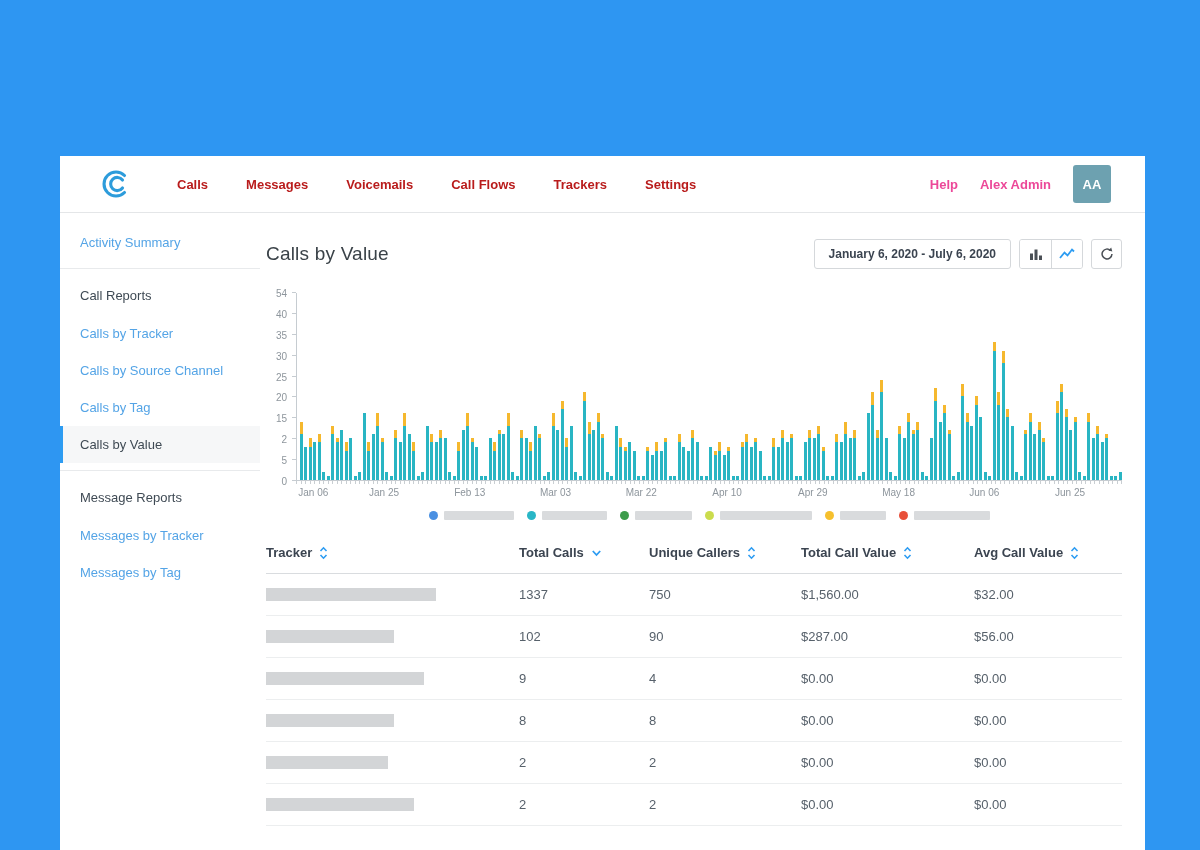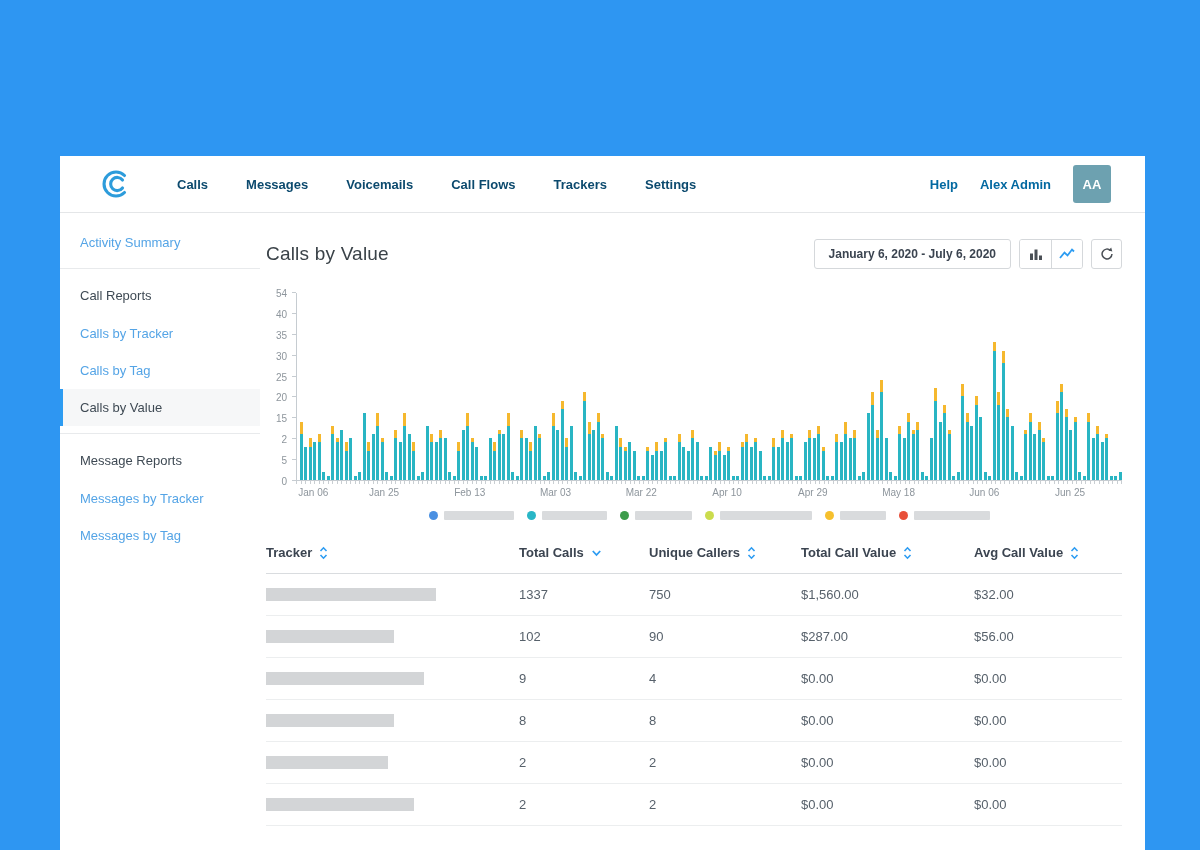--- a/index.html
+++ b/index.html
@@ -8,24 +8,24 @@
     width:1200px; height:850px; position:relative; overflow:hidden;
     background:#2e96f2;
     font-family:"Liberation Sans", sans-serif;
   }
   .app { position:absolute; left:60px; top:156px; width:1085px; height:694px; background:#fff; }
 
   
   header { height:57px; border-bottom:1px solid #e4e6e8; display:flex; align-items:stretch; padding:0 34px 0 36px; background:#fff; }
   .logo { display:flex; align-items:center; margin-right:22px; }
   nav { display:flex; align-items:stretch; }
-  .nav-item { display:flex; align-items:center; padding:0 19px; font-size:13px; font-weight:700; color:#0c4a6e; position:relative; cursor:pointer; }
+  .nav-item { display:flex; align-items:center; padding:0 19px; font-size:13px; font-weight:700; color:#b91c1c; position:relative; cursor:pointer; }
   .nav-item.active::after { content:""; position:absolute; left:13px; right:13px; bottom:-1px; height:3px; background:#2d9cf2; }
   .header-right { margin-left:auto; display:flex; align-items:center; gap:22px; }
-  .help, .user { font-size:13px; font-weight:700; color:#0369a1; cursor:pointer; }
+  .help, .user { font-size:13px; font-weight:700; color:#ec4899; cursor:pointer; }
   .avatar { width:38px; height:38px; border-radius:3px; background:#6da1b0; color:#fff; display:flex; align-items:center; justify-content:center; font-size:13px; font-weight:700; cursor:pointer; }
 
   
   aside { position:absolute; left:0; top:57px; bottom:0; width:200px; padding-top:4px; background:#fff; }
   .side-section { padding:7px 0; }
   .side-section + .side-section { border-top:1px solid #e8eaec; }
   .side-title { padding:12px 20px; font-size:13px; color:#3f4a54; }
   .side-item { padding:11px 20px; font-size:13px; color:#54a4e6; cursor:pointer; }
   .side-item.active { background:#f6f7f8; border-left:3px solid #2d9cf2; padding-left:17px; color:#3f4a54; }
 
@@ -96,20 +96,21 @@
     </div>
   </header>
 
   <aside id="sidebar">
       <div class="side-section">
         <div class="side-item">Activity Summary</div>
       </div>
       <div class="side-section">
         <div class="side-title">Call Reports</div>
         <div class="side-item">Calls by Tracker</div>
+        <div class="side-item">Calls by Source Channel</div>
         <div class="side-item">Calls by Tag</div>
         <div class="side-item active">Calls by Value</div>
       </div>
       <div class="side-section">
         <div class="side-title">Message Reports</div>
         <div class="side-item">Messages by Tracker</div>
         <div class="side-item">Messages by Tag</div>
       </div>
     </aside>
 

